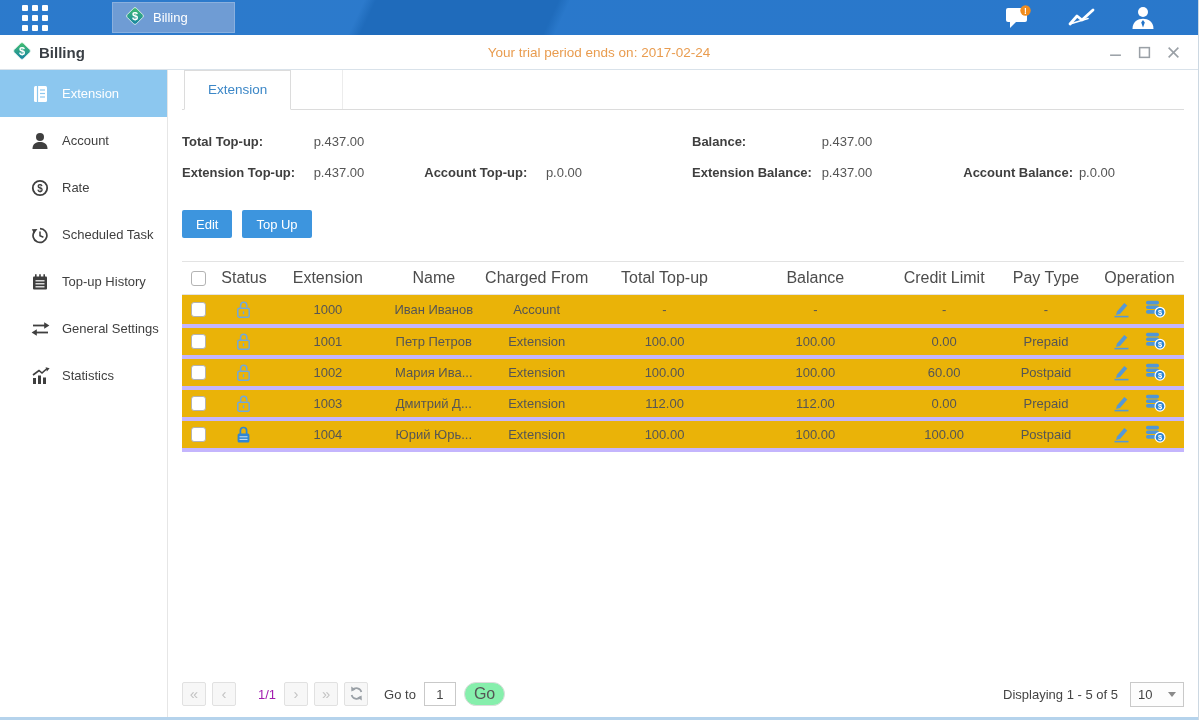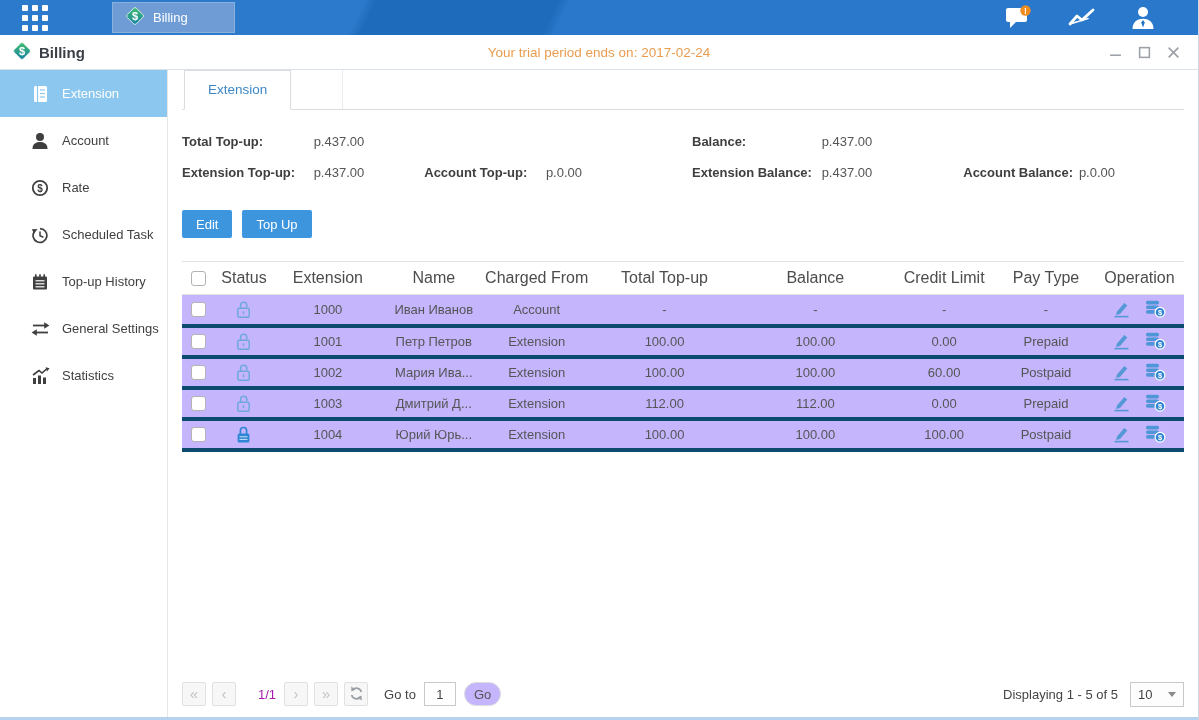--- a/index.html
+++ b/index.html
@@ -50,35 +50,35 @@
 
   
   .actions { margin-top:22px; display:flex; gap:10px; }
   .btn { background:var(--accent-blue,#3d95de); color:#fff; border:none; height:28px; padding:0 14px; font-size:13px;
       border-radius:2px; cursor:pointer; font-family:inherit; }
 
   
   table { width:100%; border-collapse:collapse; margin-top:23px; }
   thead th { border-top:1px solid #e3e3e3; border-bottom:1px solid #e3e3e3; height:33px; font-weight:normal;
       color:#4c4c4c; font-size:16px; text-align:center; }
-  tbody td { height:31px; text-align:center; color:#555; font-size:13px; border-bottom:4px solid #0c4a6e; background:#c4b5fd; }
+  tbody td { height:31px; text-align:center; color:#555; font-size:13px; border-bottom:4px solid #c4b5fd; background:#eab308; }
   th.cb-col, td.cb-col { text-align:left; padding-left:9px; }
   .cb { display:inline-block; width:15px; height:15px; border:1px solid #b3b3b3; border-radius:3px; background:#fff; vertical-align:middle; cursor:pointer; }
   .lock { display:inline-flex; vertical-align:middle; }
   td.ops { white-space:nowrap; }
   .op { display:inline-flex; margin:0 7px; cursor:pointer; vertical-align:middle; }
 
   
   .pagebar { position:absolute; left:14px; right:14px; bottom:10px; display:flex; align-items:center; height:26px; }
   .pg-btn { width:24px; height:24px; border:1px solid #e1e1e1; background:#f7f7f7; border-radius:2px; margin-right:6px;
       display:inline-flex; align-items:center; justify-content:center; color:#c3c3c3; font-size:15px; cursor:pointer; padding-bottom:2px; }
   .pg-ind { margin:0 8px 0 16px; color:#a21caf; }
   .goto-lbl { margin:0 8px 0 10px; color:#444; }
   .goto-input { width:32px; height:24px; border:1px solid #c9c9c9; text-align:center; font-size:13px; font-family:inherit; color:#444; margin-right:8px; }
-  .go-btn { height:24px; padding:0 9px; border:1px solid #ddd; background:#c4b5fd; color:#555; border-radius:12px; font-size:13px; font-family:inherit; cursor:pointer; }
+  .go-btn { height:24px; padding:0 9px; border:1px solid #ddd; background:#86efac; color:#555; border-radius:12px; font-size:16px; font-family:inherit; cursor:pointer; }
   .pb-right { margin-left:auto; display:flex; align-items:center; gap:12px; }
   .displaying { color:#444; }
   .pagesize { width:54px; height:25px; border:1px solid #c9c9c9; background:#fdfdfd; display:flex; align-items:center;
       justify-content:space-between; padding:0 7px; cursor:pointer; color:#444; }
   .caret { width:0; height:0; border-left:4px solid transparent; border-right:4px solid transparent; border-top:5px solid #8a8a8a; }
 
   .bottom-strip { height:3px; background:#b5d3ec; }
 </style>
 </head>
 <body>

